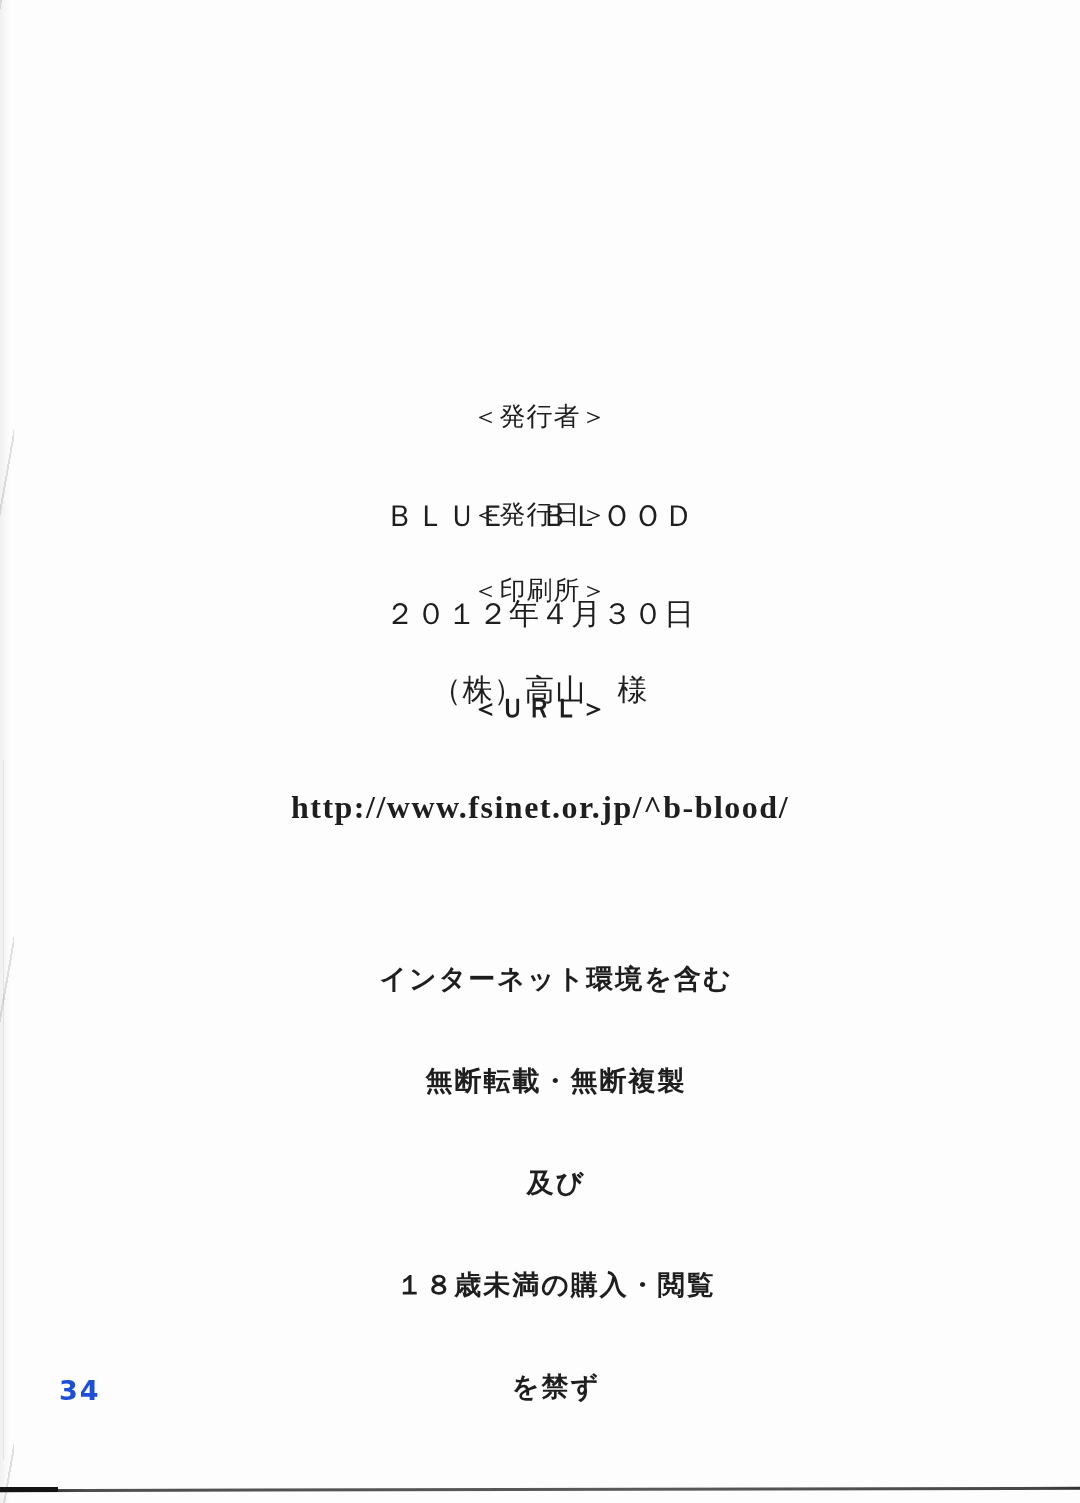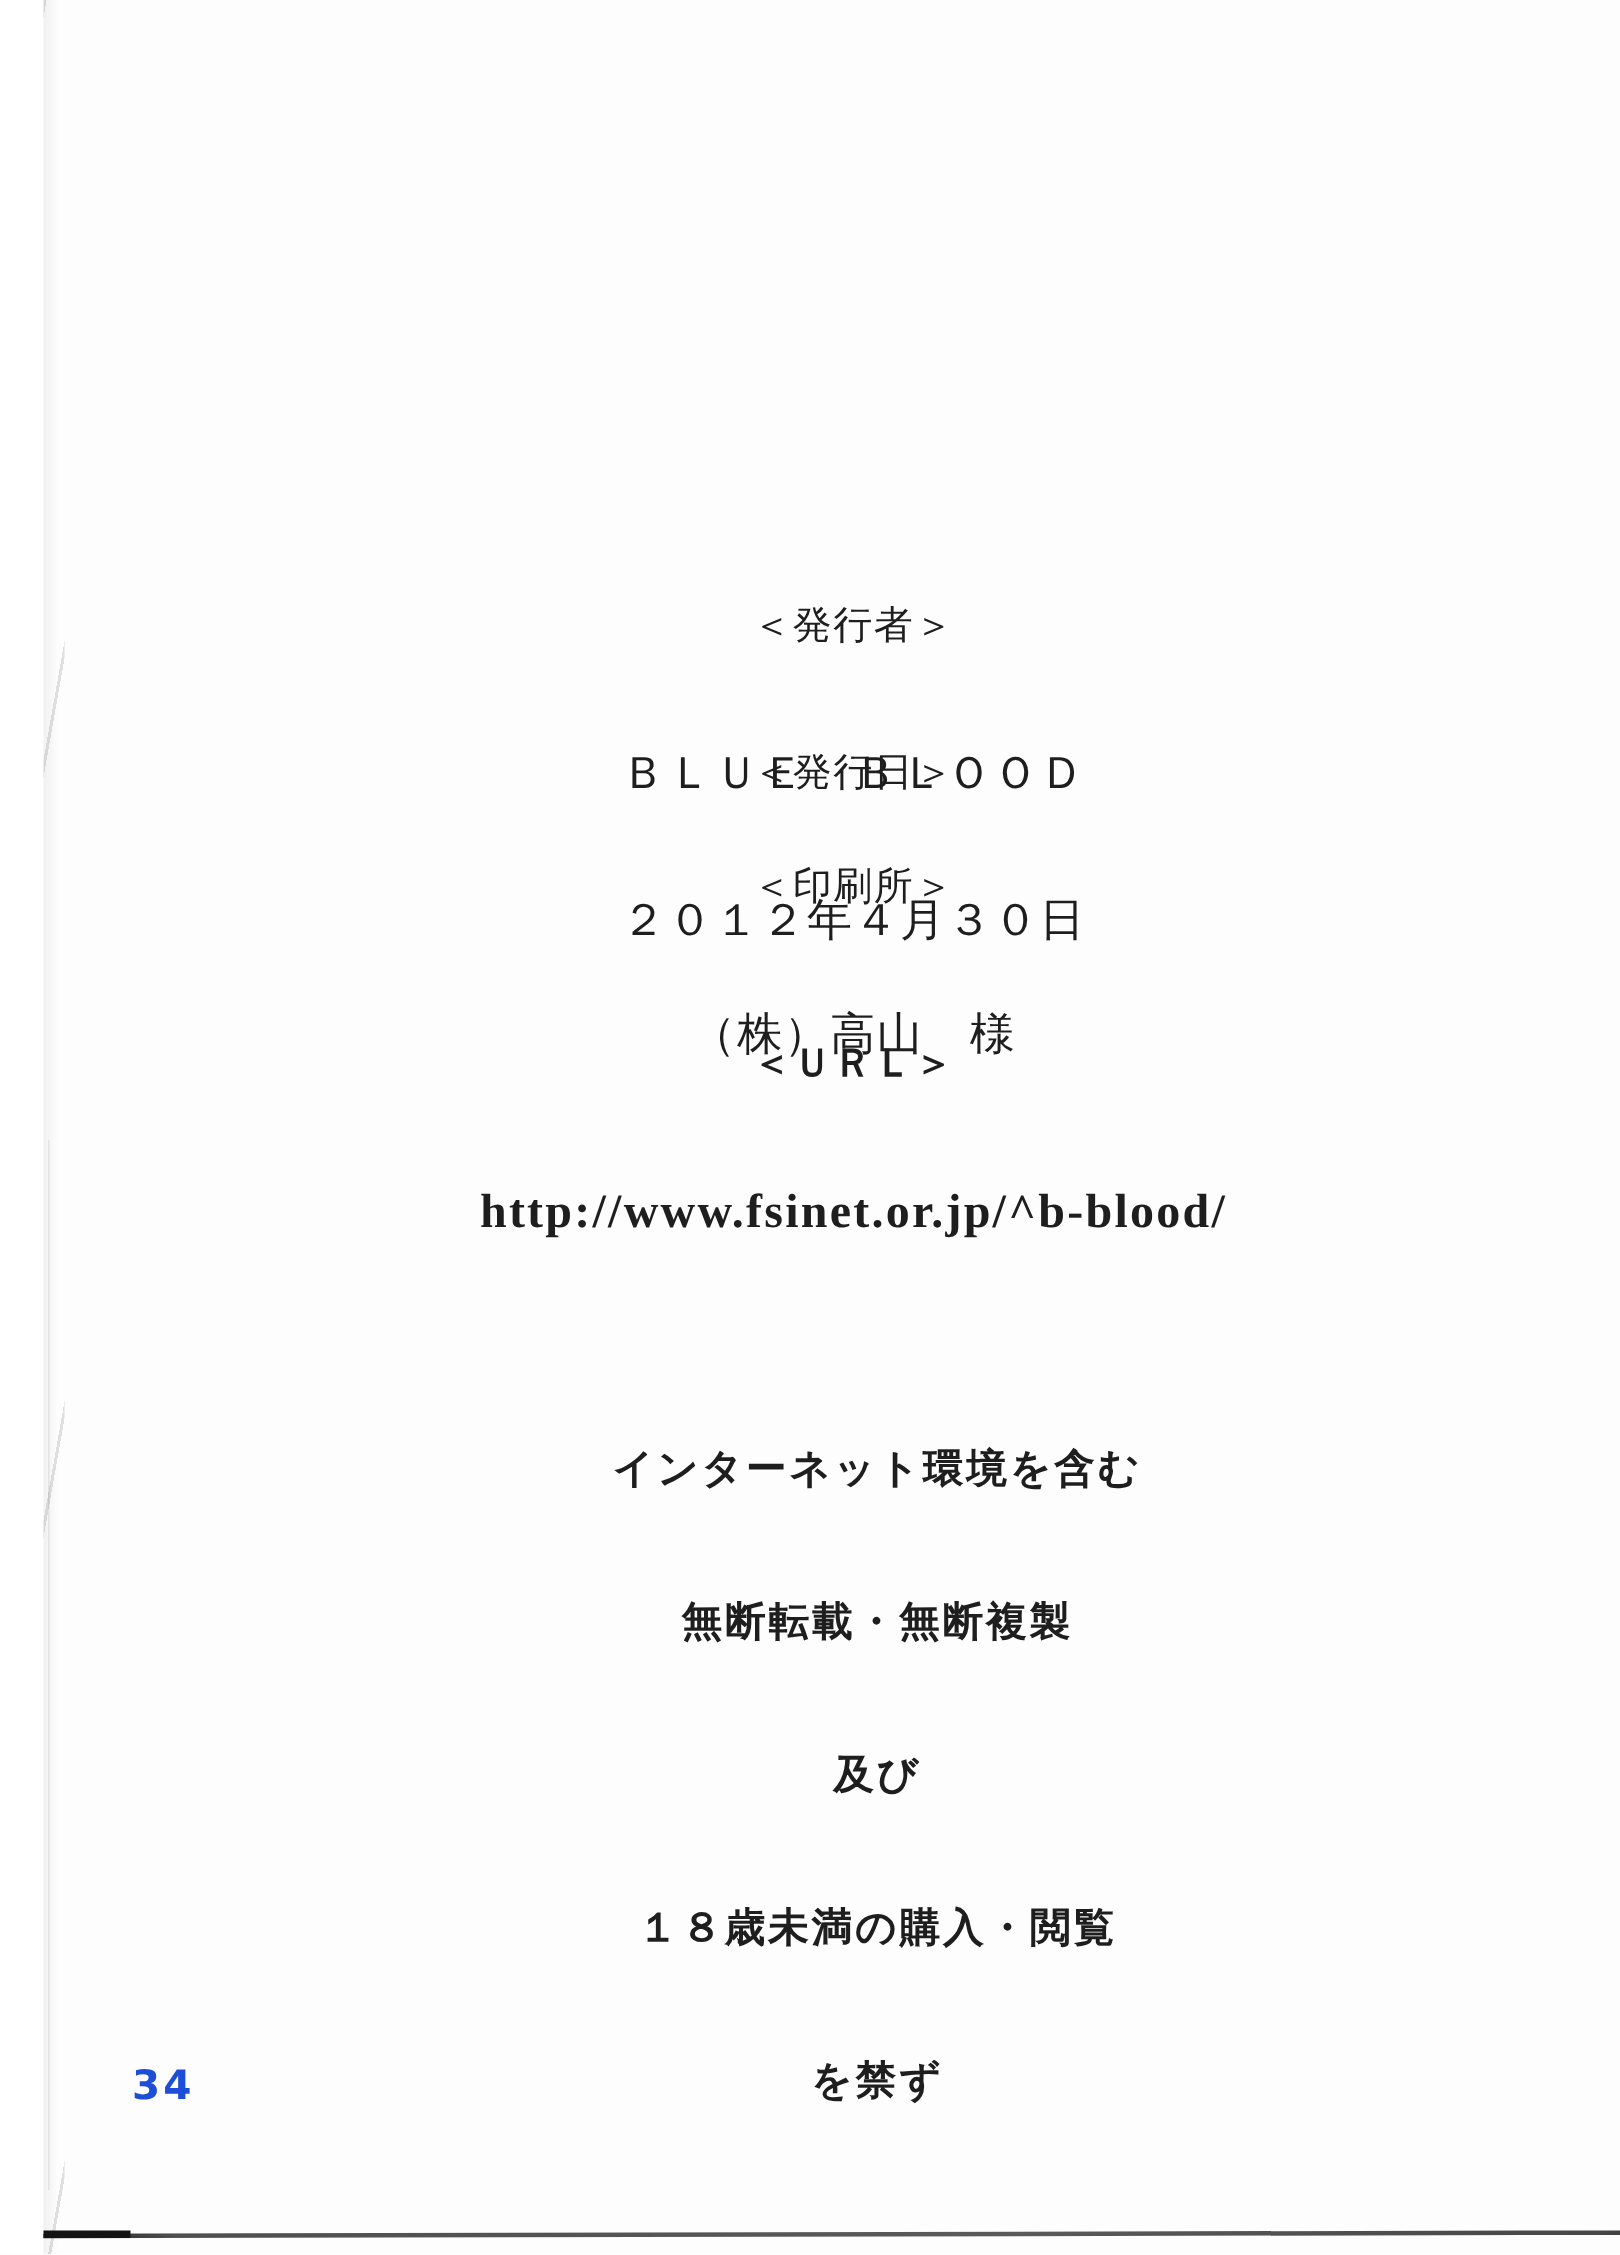--- a/index.html
+++ b/index.html
@@ -7,21 +7,20 @@
     width: 1080px; height: 1503px;
     background: #ffffff;
     position: relative;
     overflow: hidden;
     font-family: "Liberation Serif", "DejaVu Serif", serif;
   }
   .page {
     position: absolute; inset: 0;
     background: #fdfdfd;
     color: #1e1e1e;
-    margin-left: 29px;
   }
   
   .scan-edge {
     position: absolute; left: 0; top: 0; width: 14px; height: 100%;
     background:
       repeating-linear-gradient(100deg,
         rgba(70,70,70,0.16) 0 2px,
         rgba(0,0,0,0) 2px 88px),
       linear-gradient(to right, rgba(0,0,0,0.05), rgba(0,0,0,0) 70%);
   }

